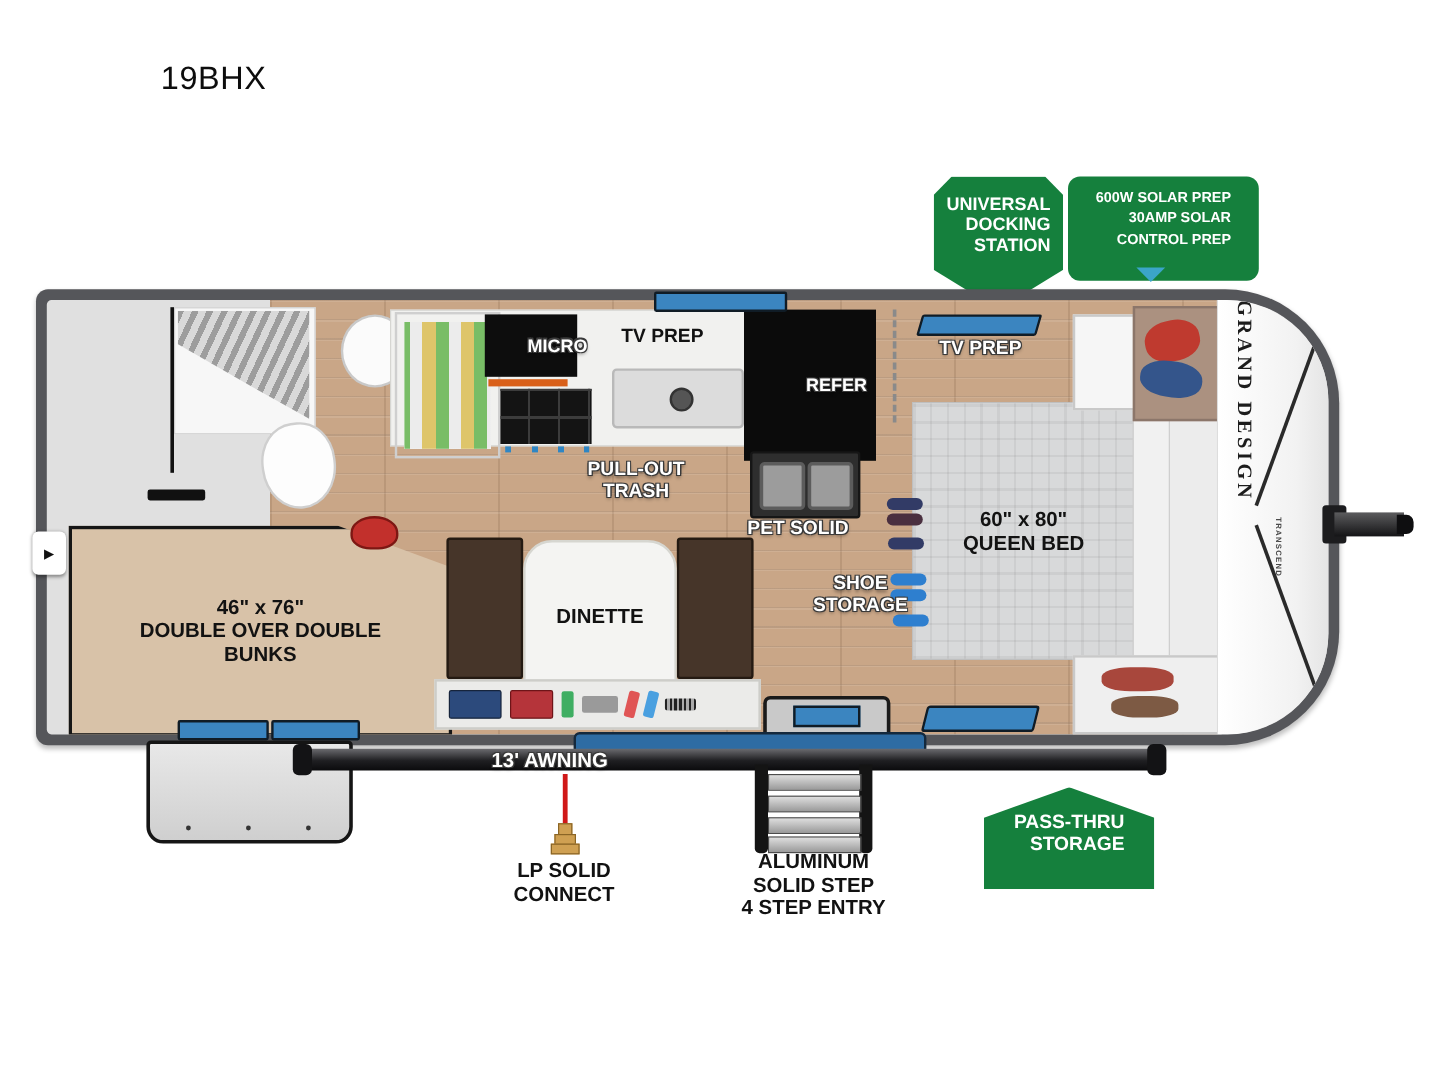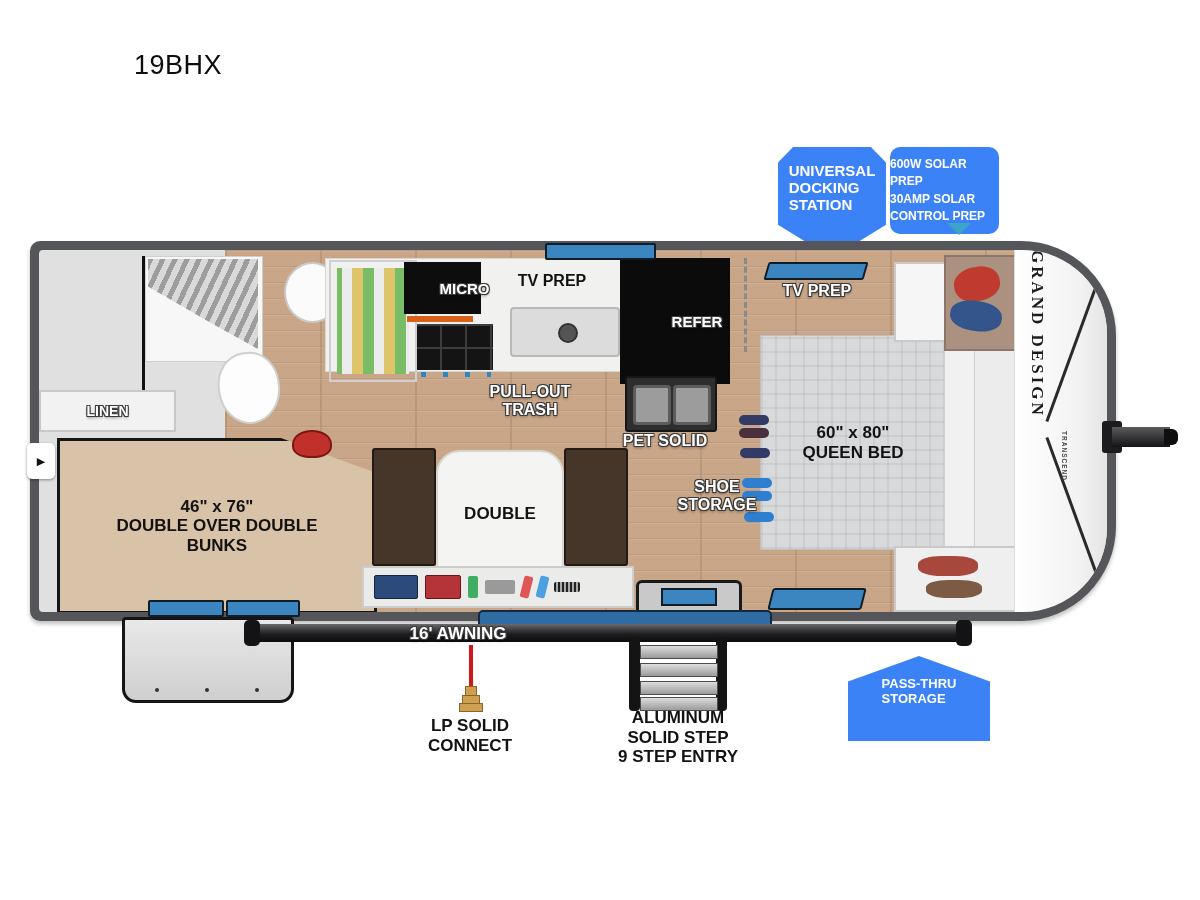--- a/index.html
+++ b/index.html
@@ -3,30 +3,30 @@
 <meta charset="utf-8">
 <style>
   html,body{margin:0;padding:0;background:#fff;}
   .stage{position:relative;width:1200px;height:900px;background:#fff;overflow:hidden;
          font-family:"Liberation Sans",sans-serif;}
   .abs{position:absolute;}
   .pre{white-space:pre-line;}
   
   .title{left:134px;top:50px;font-size:27px;color:#0d0d0d;letter-spacing:.5px;}
   
-  .callout{background:#3b82f6;color:#fff;font-weight:bold;text-align:left;
+  .callout{background:#15803d;color:#fff;font-weight:bold;text-align:right;
            display:flex;align-items:flex-start;justify-content:center;}
   .co-pennant{clip-path:polygon(14% 0,86% 0,100% 14%,100% 70%,50% 100%,0 70%,0 14%);}
   .co1{left:778px;top:147px;width:108px;height:95px;font-size:15px;line-height:1.12;padding-top:16px;}
-  .co2{left:890px;top:147px;width:109px;height:78px;font-size:12px;line-height:1.45;border-radius:10px;padding-top:9px;}
+  .co2{left:890px;top:147px;width:159px;height:78px;font-size:12px;line-height:1.45;border-radius:10px;padding-top:9px;}
   .co2tail{left:947px;top:223px;width:0;height:0;border-left:12px solid transparent;
            border-right:12px solid transparent;border-top:12px solid #3BA5C9;}
   .co3{left:1031px;top:147px;width:98px;height:95px;font-size:15px;line-height:1.12;padding-top:16px;}
-  .co-house{left:848px;top:656px;width:142px;height:64px;clip-path:polygon(0 30%,50% 0,100% 30%,100% 100%,0 100%);
-            font-size:13px;line-height:1.15;padding-top:21px;}
+  .co-house{left:820px;top:656px;width:142px;height:64px;clip-path:polygon(0 30%,50% 0,100% 30%,100% 100%,0 100%);
+            font-size:16px;line-height:1.15;padding-top:21px;}
   
   .trailer{left:30px;top:241px;width:1086px;height:380px;background:#55565A;
            border-radius:10px 95px 95px 10px;box-shadow:0 3px 4px rgba(0,0,0,.25);}
   .trailer-inner{position:absolute;inset:9px;border-radius:4px 84px 84px 4px;background:#e0e0e0;overflow:hidden;}
   .wood{left:186px;top:0;width:789px;height:362px;background-color:#c9a687;
         background-image:
           repeating-linear-gradient(180deg,rgba(255,255,255,.10) 0 2px,transparent 2px 16px),
           repeating-linear-gradient(180deg,rgba(90,60,35,.20) 0 1px,transparent 1px 16px),
           repeating-linear-gradient(90deg,rgba(90,60,35,.14) 0 2px,transparent 2px 95px);}
   
@@ -176,23 +176,20 @@
     <div class="trailer-inner">
       <div class="abs wood"></div>
 
       <div class="abs shower">
         <div class="curtain"></div>
       </div>
       <div class="abs rod"></div>
       <div class="abs rod-foot"></div>
       <div class="abs sink-round"></div>
       <div class="abs toilet"></div>
-      <div class="abs linen-shelf">
-        <span class="lbl-w fs14">LINEN</span>
-      </div>
 
       <div class="abs bunks">
         <span class="lbl-k fs17 pre">46" x 76"
 DOUBLE OVER DOUBLE
 BUNKS</span>
       </div>
       <div class="abs redcap"></div>
 
       <div class="abs counter"></div>
       <div class="abs pantry"></div>
@@ -240,21 +237,21 @@
       <div class="abs shoe" style="left:701px;top:198px;background:#323b66;"></div>
       <div class="abs shoe" style="left:703px;top:228px;background:#2e7fcf;"></div>
       <div class="abs shoe" style="left:703px;top:241px;background:#2e7fcf;"></div>
       <div class="abs shoe" style="left:705px;top:262px;background:#2e7fcf;"></div>
       <div class="abs shoe-lbl lbl-w fs16 pre">SHOE
 STORAGE</div>
 
       <div class="abs bench benchL"></div>
       <div class="abs bench benchR"></div>
       <div class="abs dtable">
-        <span class="lbl-k fs17">DOUBLE</span>
+        <span class="lbl-k fs17">DINETTE</span>
       </div>
       <div class="abs console">
         <div class="chip navy"></div>
         <div class="chip red"></div>
         <div class="chip green"></div>
         <div class="chip gray"></div>
         <div class="chip sw-red"></div>
         <div class="chip sw-blue"></div>
         <div class="chip bar"></div>
       </div>
@@ -281,42 +278,42 @@
   <div class="abs door-tab">▶</div>
 
   <div class="abs flap">
     <i class="d1"></i>
       <i class="d2"></i>
       <i class="d3"></i>
   </div>
   <div class="abs roller"></div>
   <div class="abs rollcap rc1"></div>
   <div class="abs rollcap rc2"></div>
-  <div class="abs awning-lbl lbl-w">16' AWNING</div>
+  <div class="abs awning-lbl lbl-w">13' AWNING</div>
 
   <div class="abs lp-line"></div>
   <div class="abs lp-icon">
     <b class="t"></b>
       <b class="m"></b>
       <b class="b"></b>
   </div>
   <div class="abs lp-lbl lbl-k fs17 pre">LP SOLID
 CONNECT</div>
 
   <div class="abs steps">
     <div class="rail l"></div>
       <div class="rail r"></div>
     <div class="tread" style="top:8px;"></div>
     <div class="tread" style="top:26px;"></div>
     <div class="tread" style="top:44px;"></div>
     <div class="tread" style="top:60px;"></div>
   </div>
   <div class="abs steps-lbl lbl-k fs17 pre">ALUMINUM
 SOLID STEP
-9 STEP ENTRY</div>
+4 STEP ENTRY</div>
 
   <div class="abs callout co-house pre">PASS-THRU
 STORAGE</div>
 
   <div class="abs hitch-coupler"></div>
   <div class="abs hitch-bar"></div>
   <div class="abs hitch-tip"></div>
 
 </div>
 

